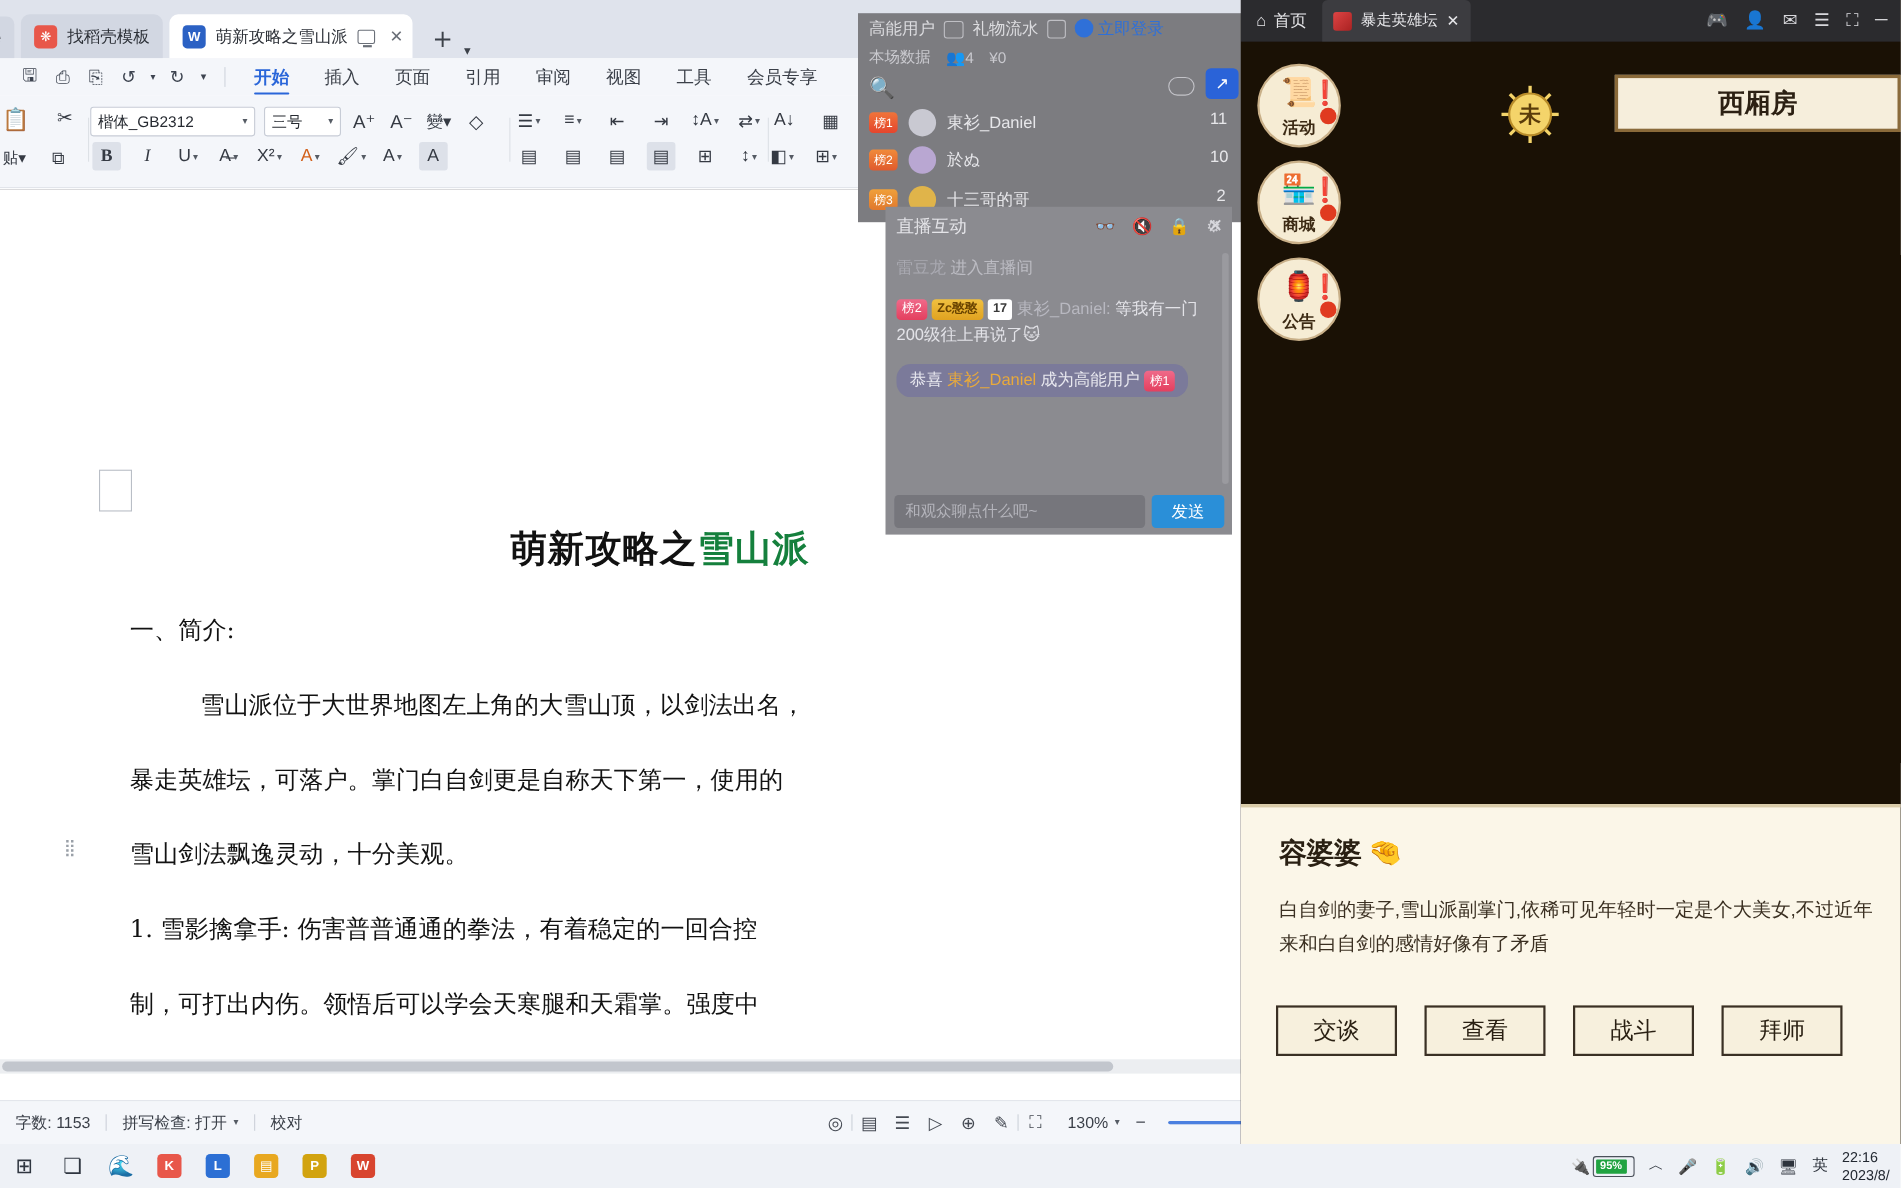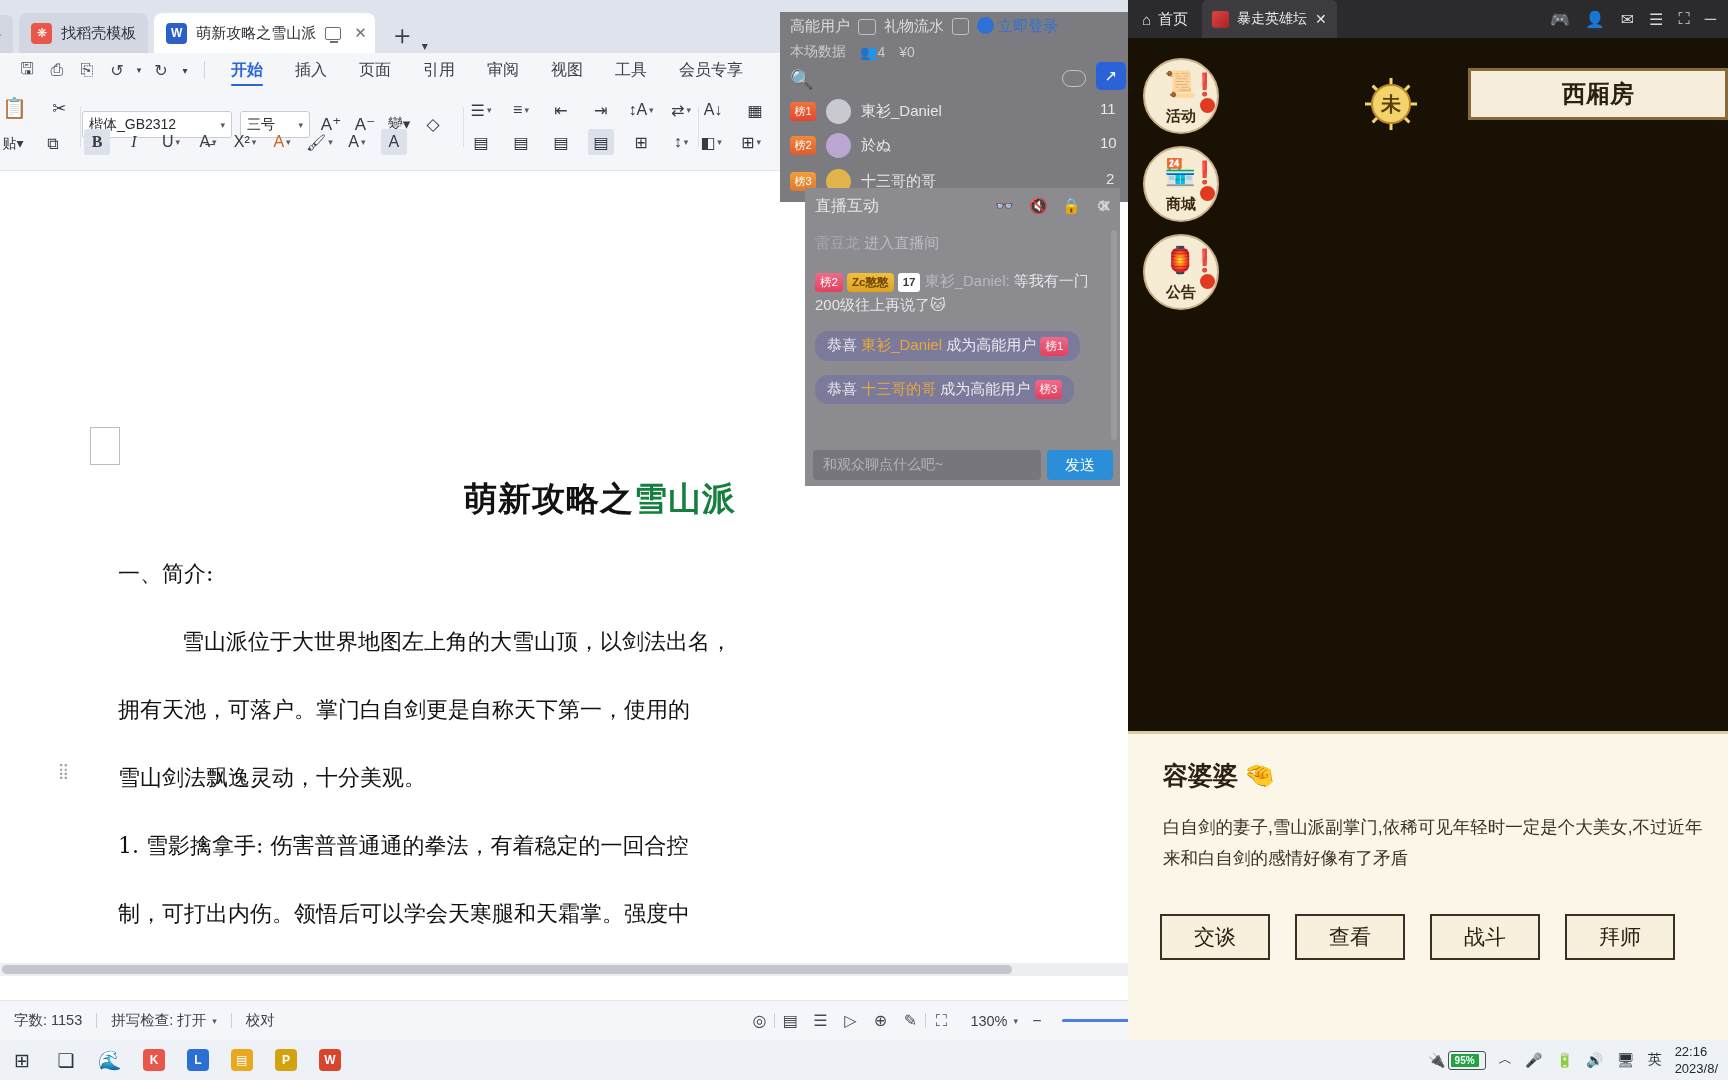--- a/index.html
+++ b/index.html
@@ -254,21 +254,21 @@
       <div class="rb-row" style="left:2px;top:8px;gap:18px;">
         <span class="rb-btn" style="font-size:20px">📋</span>
         <span class="rb-btn" style="font-size:17px">✂</span>
       </div>
       <div class="rb-row" style="left:0px;top:44px;gap:14px;">
         <span class="rb-btn" style="font-size:14px">贴▾</span>
         <span class="rb-btn" style="font-size:16px">⧉</span>
       </div>
       <div class="vsep" style="position:absolute;left:72px;top:20px;"></div>
 
-      <div class="rb-row" style="left:82px;top:24px;gap:8px;">
+      <div class="rb-row" style="left:82px;top:10px;gap:8px;">
         <div class="fontbox">
           <span>楷体_GB2312</span>
           <span class="rb-caret">▾</span>
         </div>
         <div class="sizebox">
           <span>三号</span>
           <span class="rb-caret">▾</span>
         </div>
         <span class="rb-btn" style="font-size:17px">A⁺</span>
         <span class="rb-btn" style="font-size:17px">A⁻</span>
@@ -320,21 +320,21 @@
         <div class="cursor-box"></div>
         <div class="drag-dots">⣿</div>
 
         <div class="doc-title">
           <span>萌新攻略之</span><span class="red">雪山派</span>
         </div>
 
         <div class="doc-body">
           <p>一、简介:</p>
           <p class="indent">雪山派位于大世界地图左上角的大雪山顶，以剑法出名，</p>
-          <p>拥有天池，可落户。掌门白自剑更是自称天下第一，使用的</p>
+          <p>暴走英雄坛，可落户。掌门白自剑更是自称天下第一，使用的</p>
           <p>雪山剑法飘逸灵动，十分美观。</p>
           <p>1. 雪影擒拿手: 伤害普普通通的拳法，有着稳定的一回合控</p>
           <p>制，可打出内伤。领悟后可以学会天寒腿和天霜掌。强度中</p>
 
         </div>
       </div>
     </div>
 
     <div class="vscroll">
       <div class="vthumb"></div>
@@ -448,28 +448,20 @@
         <span>等我有一门200级往上再说了🐱</span>
       </div>
       <div style="margin-bottom:14px">
         <span class="sys-msg">
           <span>恭喜</span>
           <span class="gold">東衫_Daniel</span>
           <span>成为高能用户</span>
           <span class="tag tag-rank">榜1</span>
         </span>
       </div>
-      <div>
-        <span class="sys-msg">
-          <span>恭喜</span>
-          <span class="gold">十三哥的哥</span>
-          <span>成为高能用户</span>
-          <span class="tag tag-rank">榜3</span>
-        </span>
-      </div>
     </div>
     <div class="chat-scroll"></div>
     <div class="chat-input">
       <span>和观众聊点什么吧~</span>
     </div>
     <div class="chat-send">发送</div>
   </div>
 
   <div class="game">
     <div class="game-tabbar">

